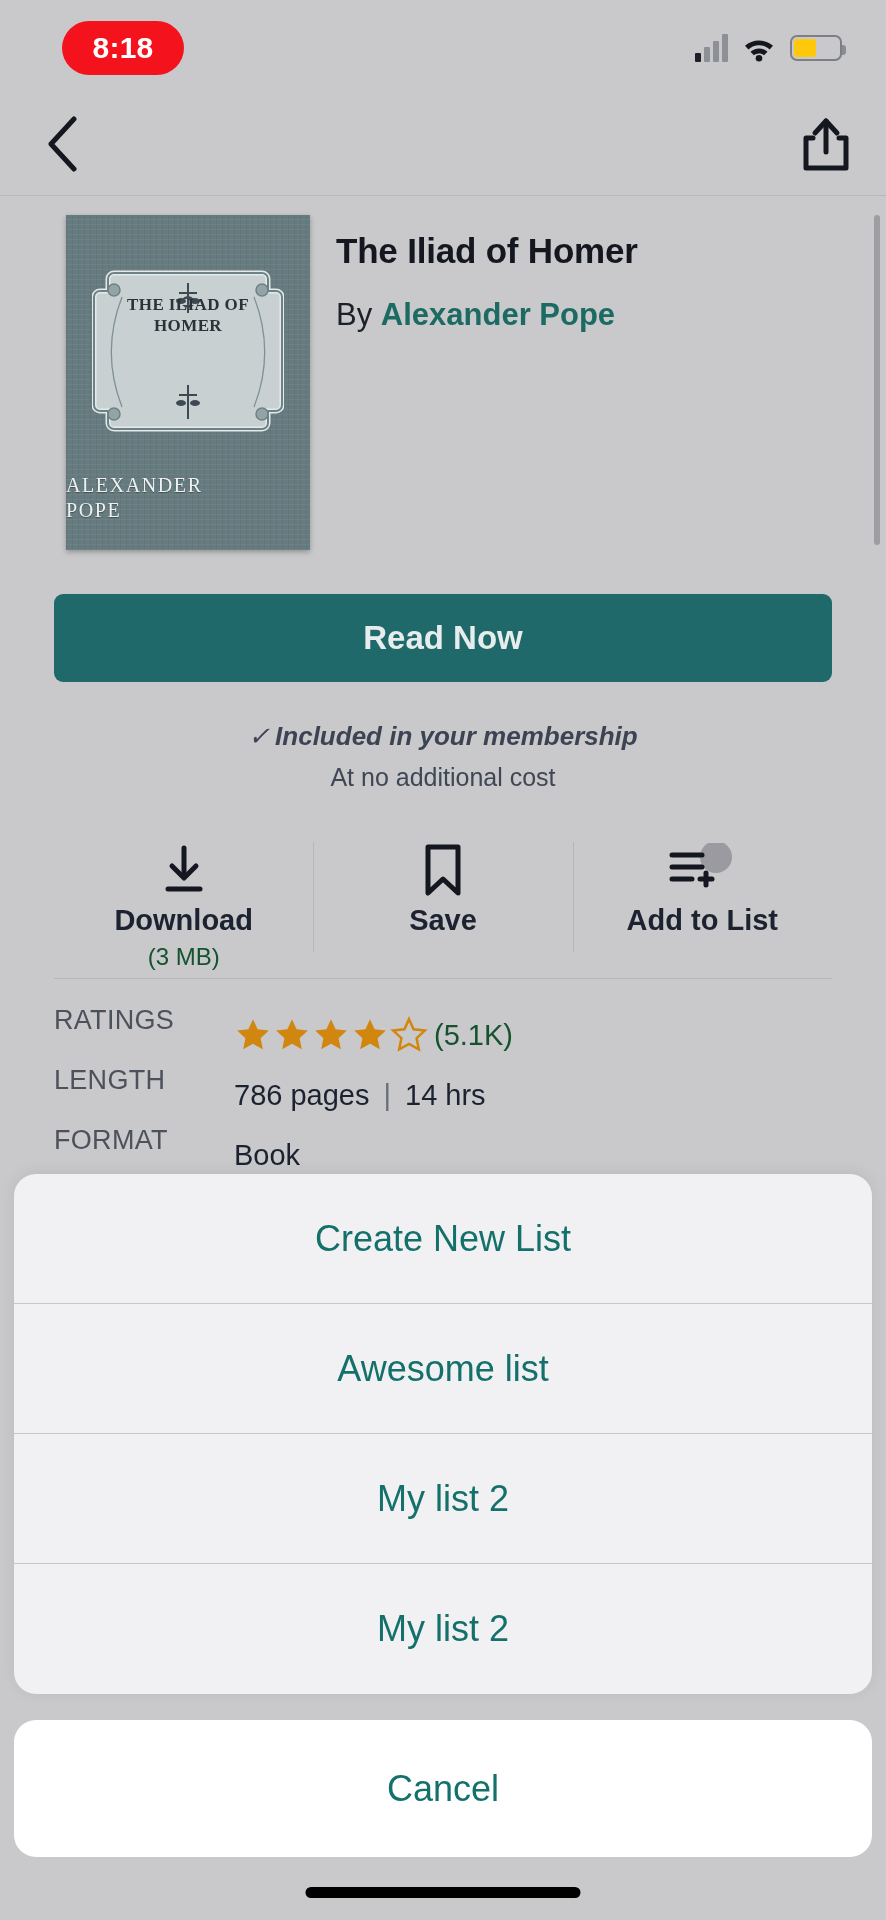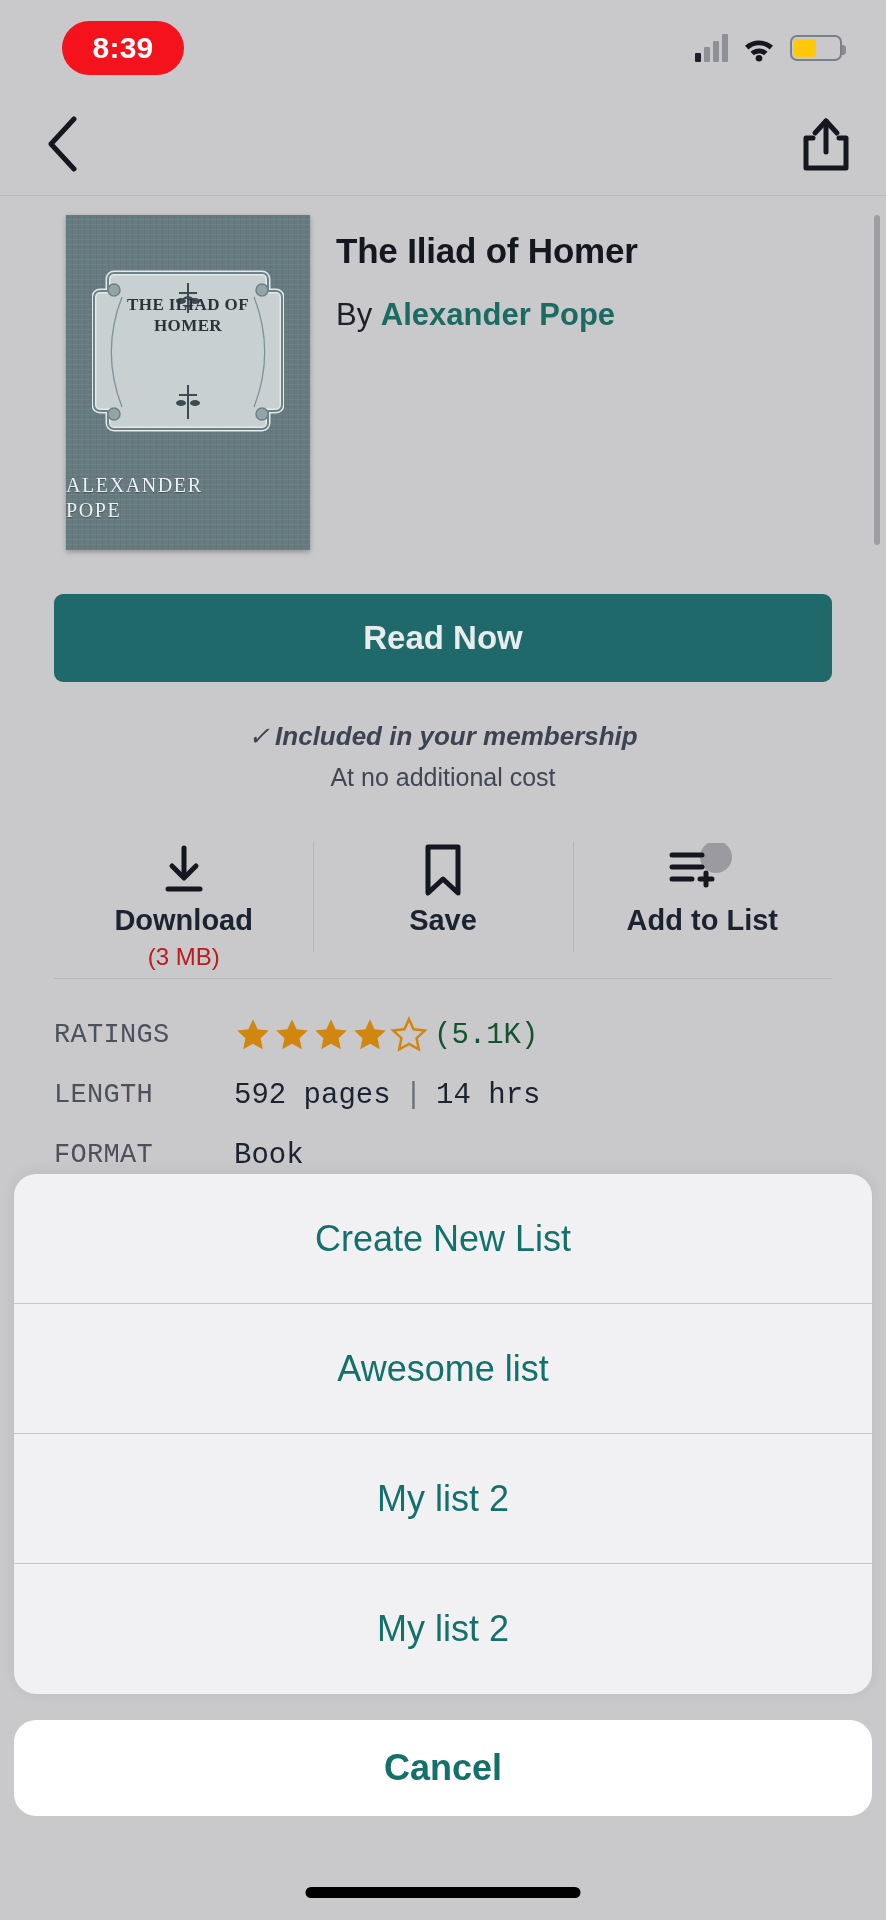--- a/index.html
+++ b/index.html
@@ -148,24 +148,24 @@
     position: relative;
   }
   .action + .action:before {
     content: ""; position: absolute; left: 0; top: 8px;
     width: 1px; height: 110px; background: #b7b7ba;
   }
   .action .ico { height: 56px; display: flex; align-items: center; }
   .action .lbl {
     margin-top: 6px; font-size: 29px; font-weight: bold; color: #1b2230;
   }
-  .action .sub { margin-top: 6px; font-size: 24px; color: #b91c1c; }
+  .action .sub { margin-top: 6px; font-size: 24px; color: #14532d; }
 
   .meta { margin: 26px 54px 0 54px; }
-  .meta-row { display: flex; align-items: center; height: 60px; font-family: Liberation Mono, monospace; }
+  .meta-row { display: flex; height: 60px; }
   .meta-key {
     width: 180px; font-size: 27px; color: #4c515c; letter-spacing: .3px;
   }
   .meta-val { font-size: 29px; color: #1b2230; display: flex; align-items: center; }
   .stars { display: flex; align-items: center; gap: 1px; margin-right: 6px; }
   .count { font-size: 29px; color: #14532d; }
   .bar { margin: 0 14px; color: #6a6f79; }
 
   
   .sheet-group {
@@ -178,45 +178,45 @@
   }
   .sheet-item {
     height: 130px;
     display: flex; align-items: center; justify-content: center;
     color: #14706a; font-size: 36px;
     border-bottom: 1px solid #c6c6c9;
   }
   .sheet-item:last-child { border-bottom: none; }
   .cancel-card {
     position: absolute; left: 14px; top: 1720px;
-    width: 858px; height: 96px;
+    width: 858px; height: 137px;
     background: #ffffff; border-radius: 22px;
     display: flex; align-items: center; justify-content: center;
-    color: #14706a; font-size: 36px; font-weight: bold;
+    color: #14706a; font-size: 36px; font-weight: normal;
   }
   .home-ind {
     position: absolute; left: 50%; transform: translateX(-50%);
     bottom: 22px; width: 275px; height: 11px;
     background: #000; border-radius: 6px;
   }
 
   
   .scroll-ind {
     position: absolute; right: 6px; top: 215px;
     width: 6px; height: 330px; background: #9d9da2; border-radius: 3px;
   }
 </style>
 </head>
 <body>
 
 <div id="phone">
 
   <div class="statusbar">
     <div class="time-pill">
-      <span>8:39</span>
+      <span>8:18</span>
     </div>
     <div class="status-right">
       <div class="sig">
         <i></i>
           <i></i>
           <i></i>
           <i></i>
       </div>
       <svg class="wifi" viewBox="0 0 36 28">
         <path d="M18 6.5c5.4 0 10.3 2 14 5.3l-3.4 3.6C25.7 12.7 22 11.2 18 11.2s-7.7 1.5-10.6 4.2L4 11.8C7.7 8.5 12.6 6.5 18 6.5z" fill="#15171f"></path>
@@ -350,21 +350,21 @@
             <svg width="38" height="38" viewBox="0 0 24 24">
                 <path d="M12 2 l2.9 6.4 L22 9.2 l-5.2 4.8 1.4 7 L12 17.6 5.8 21 l1.4-7 L2 9.2 l7.1-.8z" fill="none" stroke="#d1870f" stroke-width="1.6"></path>
               </svg>
           </span>
           <span class="count">(5.1K)</span>
         </div>
       </div>
       <div class="meta-row">
         <div class="meta-key">LENGTH</div>
         <div class="meta-val">
-          <span>592 pages</span>
+          <span>786 pages</span>
           <span class="bar">|</span>
           <span>14 hrs</span>
         </div>
       </div>
       <div class="meta-row">
         <div class="meta-key">FORMAT</div>
         <div class="meta-val">Book</div>
       </div>
     </div>
 

